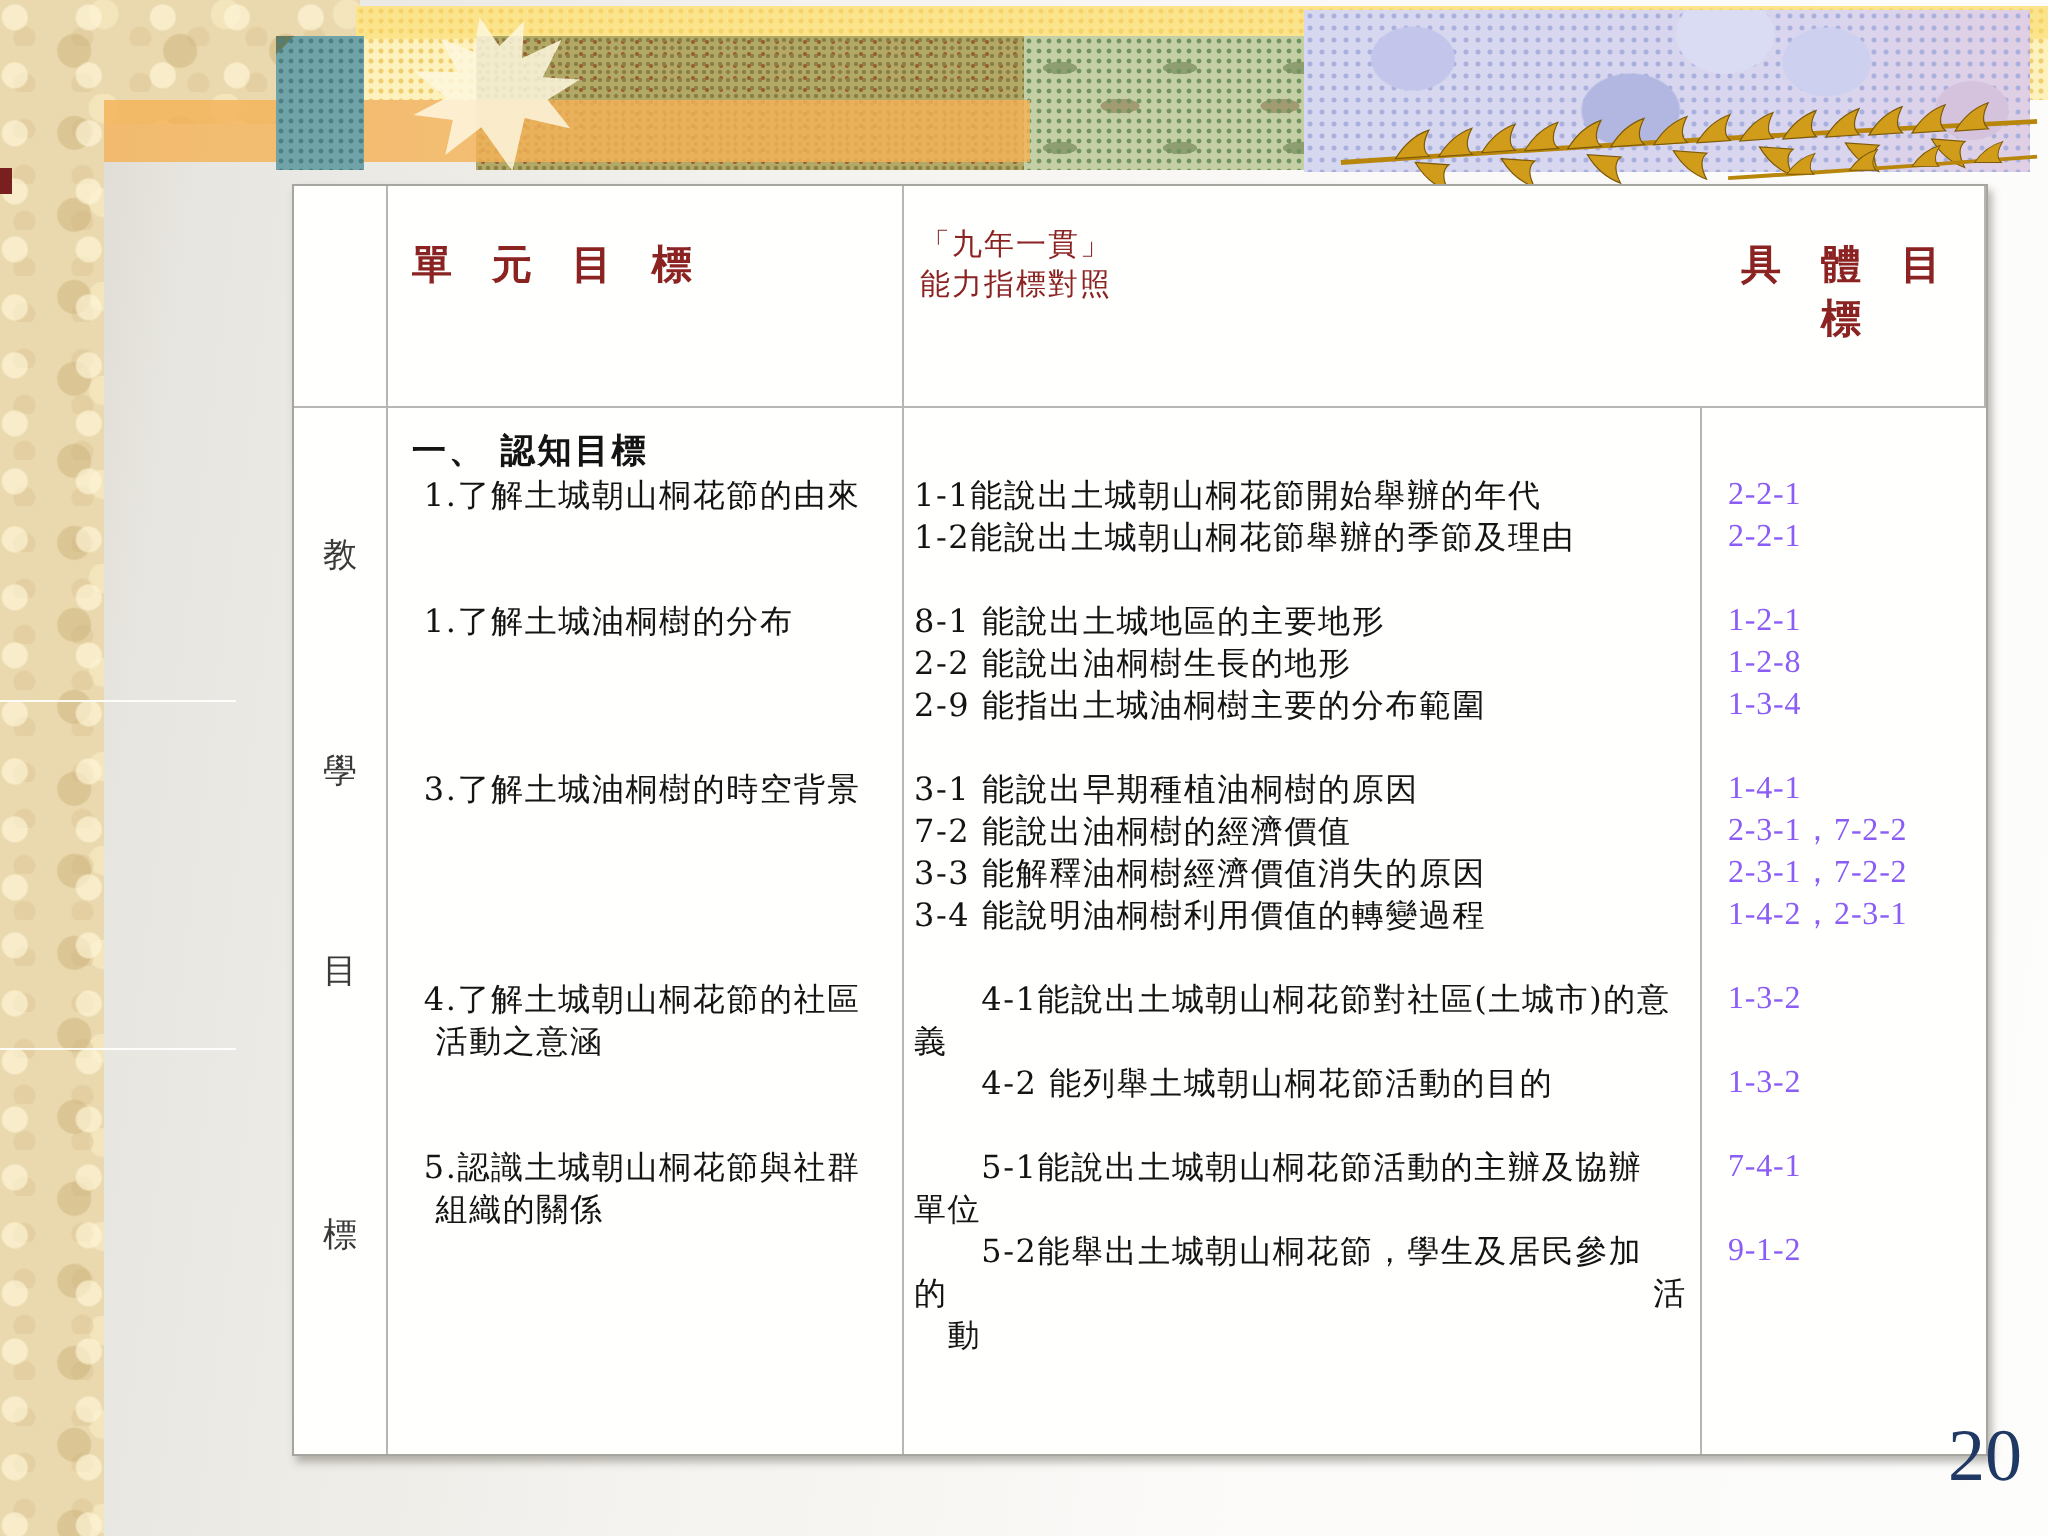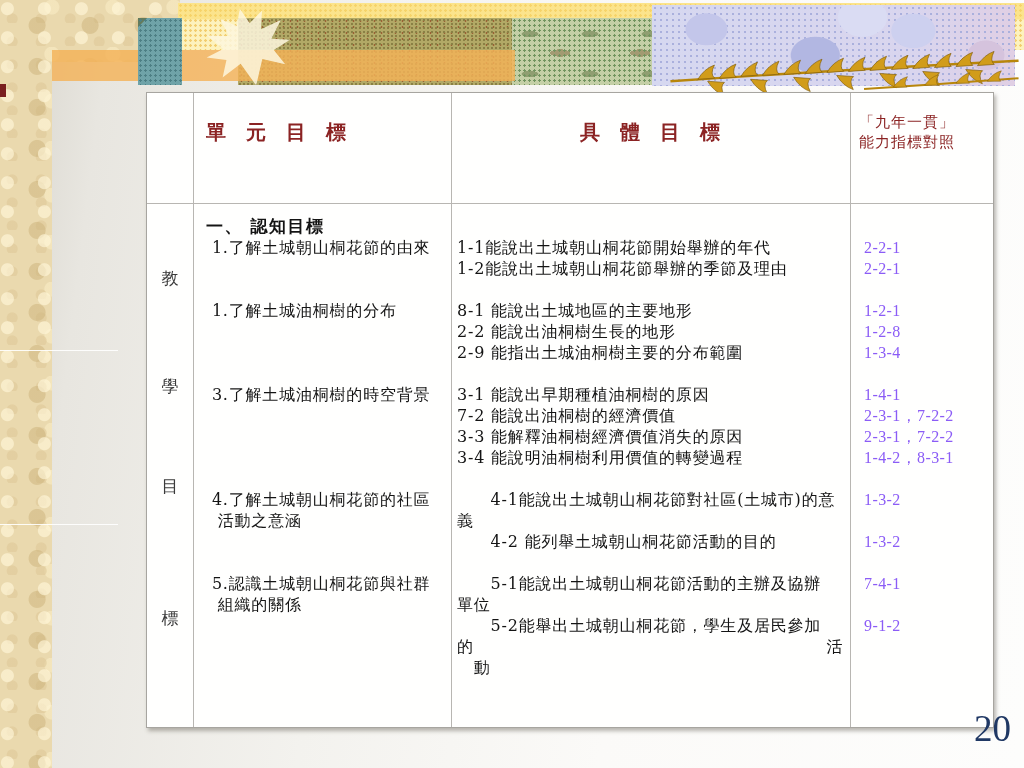--- a/index.html
+++ b/index.html
@@ -155,25 +155,25 @@
   </div>
 
   <div class="left-strip parchment"></div>
   <div class="maroon-sliver"></div>
   <div class="hairline h1"></div>
   <div class="hairline h2"></div>
 
   <div class="goals-table">
     <div class="cell head-cell v-border"></div>
     <div class="cell head-cell v-border head-unit">單 元 目 標</div>
-    <div class="cell head-cell v-border head-specific">具 體 目 標</div>
     <div class="cell head-cell head-indicator">
       <div>「九年一貫」</div>
       <div>能力指標對照</div>
     </div>
+    <div class="cell head-cell v-border head-specific">具 體 目 標</div>
 
     <div class="cell v-border sidebar-body">
         <div class="sidebar-char c0">教</div>
         <div class="sidebar-char c1">學</div>
         <div class="sidebar-char c2">目</div>
         <div class="sidebar-char c3">標</div>
       </div>
     <div class="cell v-border body-cell body-col1">
         <div class="line section-title">一、 認知目標</div>
         <div class="line"> 1.了解土城朝山桐花節的由來</div>
@@ -227,21 +227,21 @@
         <div class="line">2-2-1</div>
         <div class="line">2-2-1</div>
         <div class="line"></div>
         <div class="line">1-2-1</div>
         <div class="line">1-2-8</div>
         <div class="line">1-3-4</div>
         <div class="line"></div>
         <div class="line">1-4-1</div>
         <div class="line">2-3-1，7-2-2</div>
         <div class="line">2-3-1，7-2-2</div>
-        <div class="line">1-4-2，8-3-1</div>
+        <div class="line">1-4-2，2-3-1</div>
         <div class="line"></div>
         <div class="line">1-3-2</div>
         <div class="line"></div>
         <div class="line">1-3-2</div>
         <div class="line"></div>
         <div class="line">7-4-1</div>
         <div class="line"></div>
         <div class="line">9-1-2</div>
         <div class="line"></div>
         <div class="line"></div>

